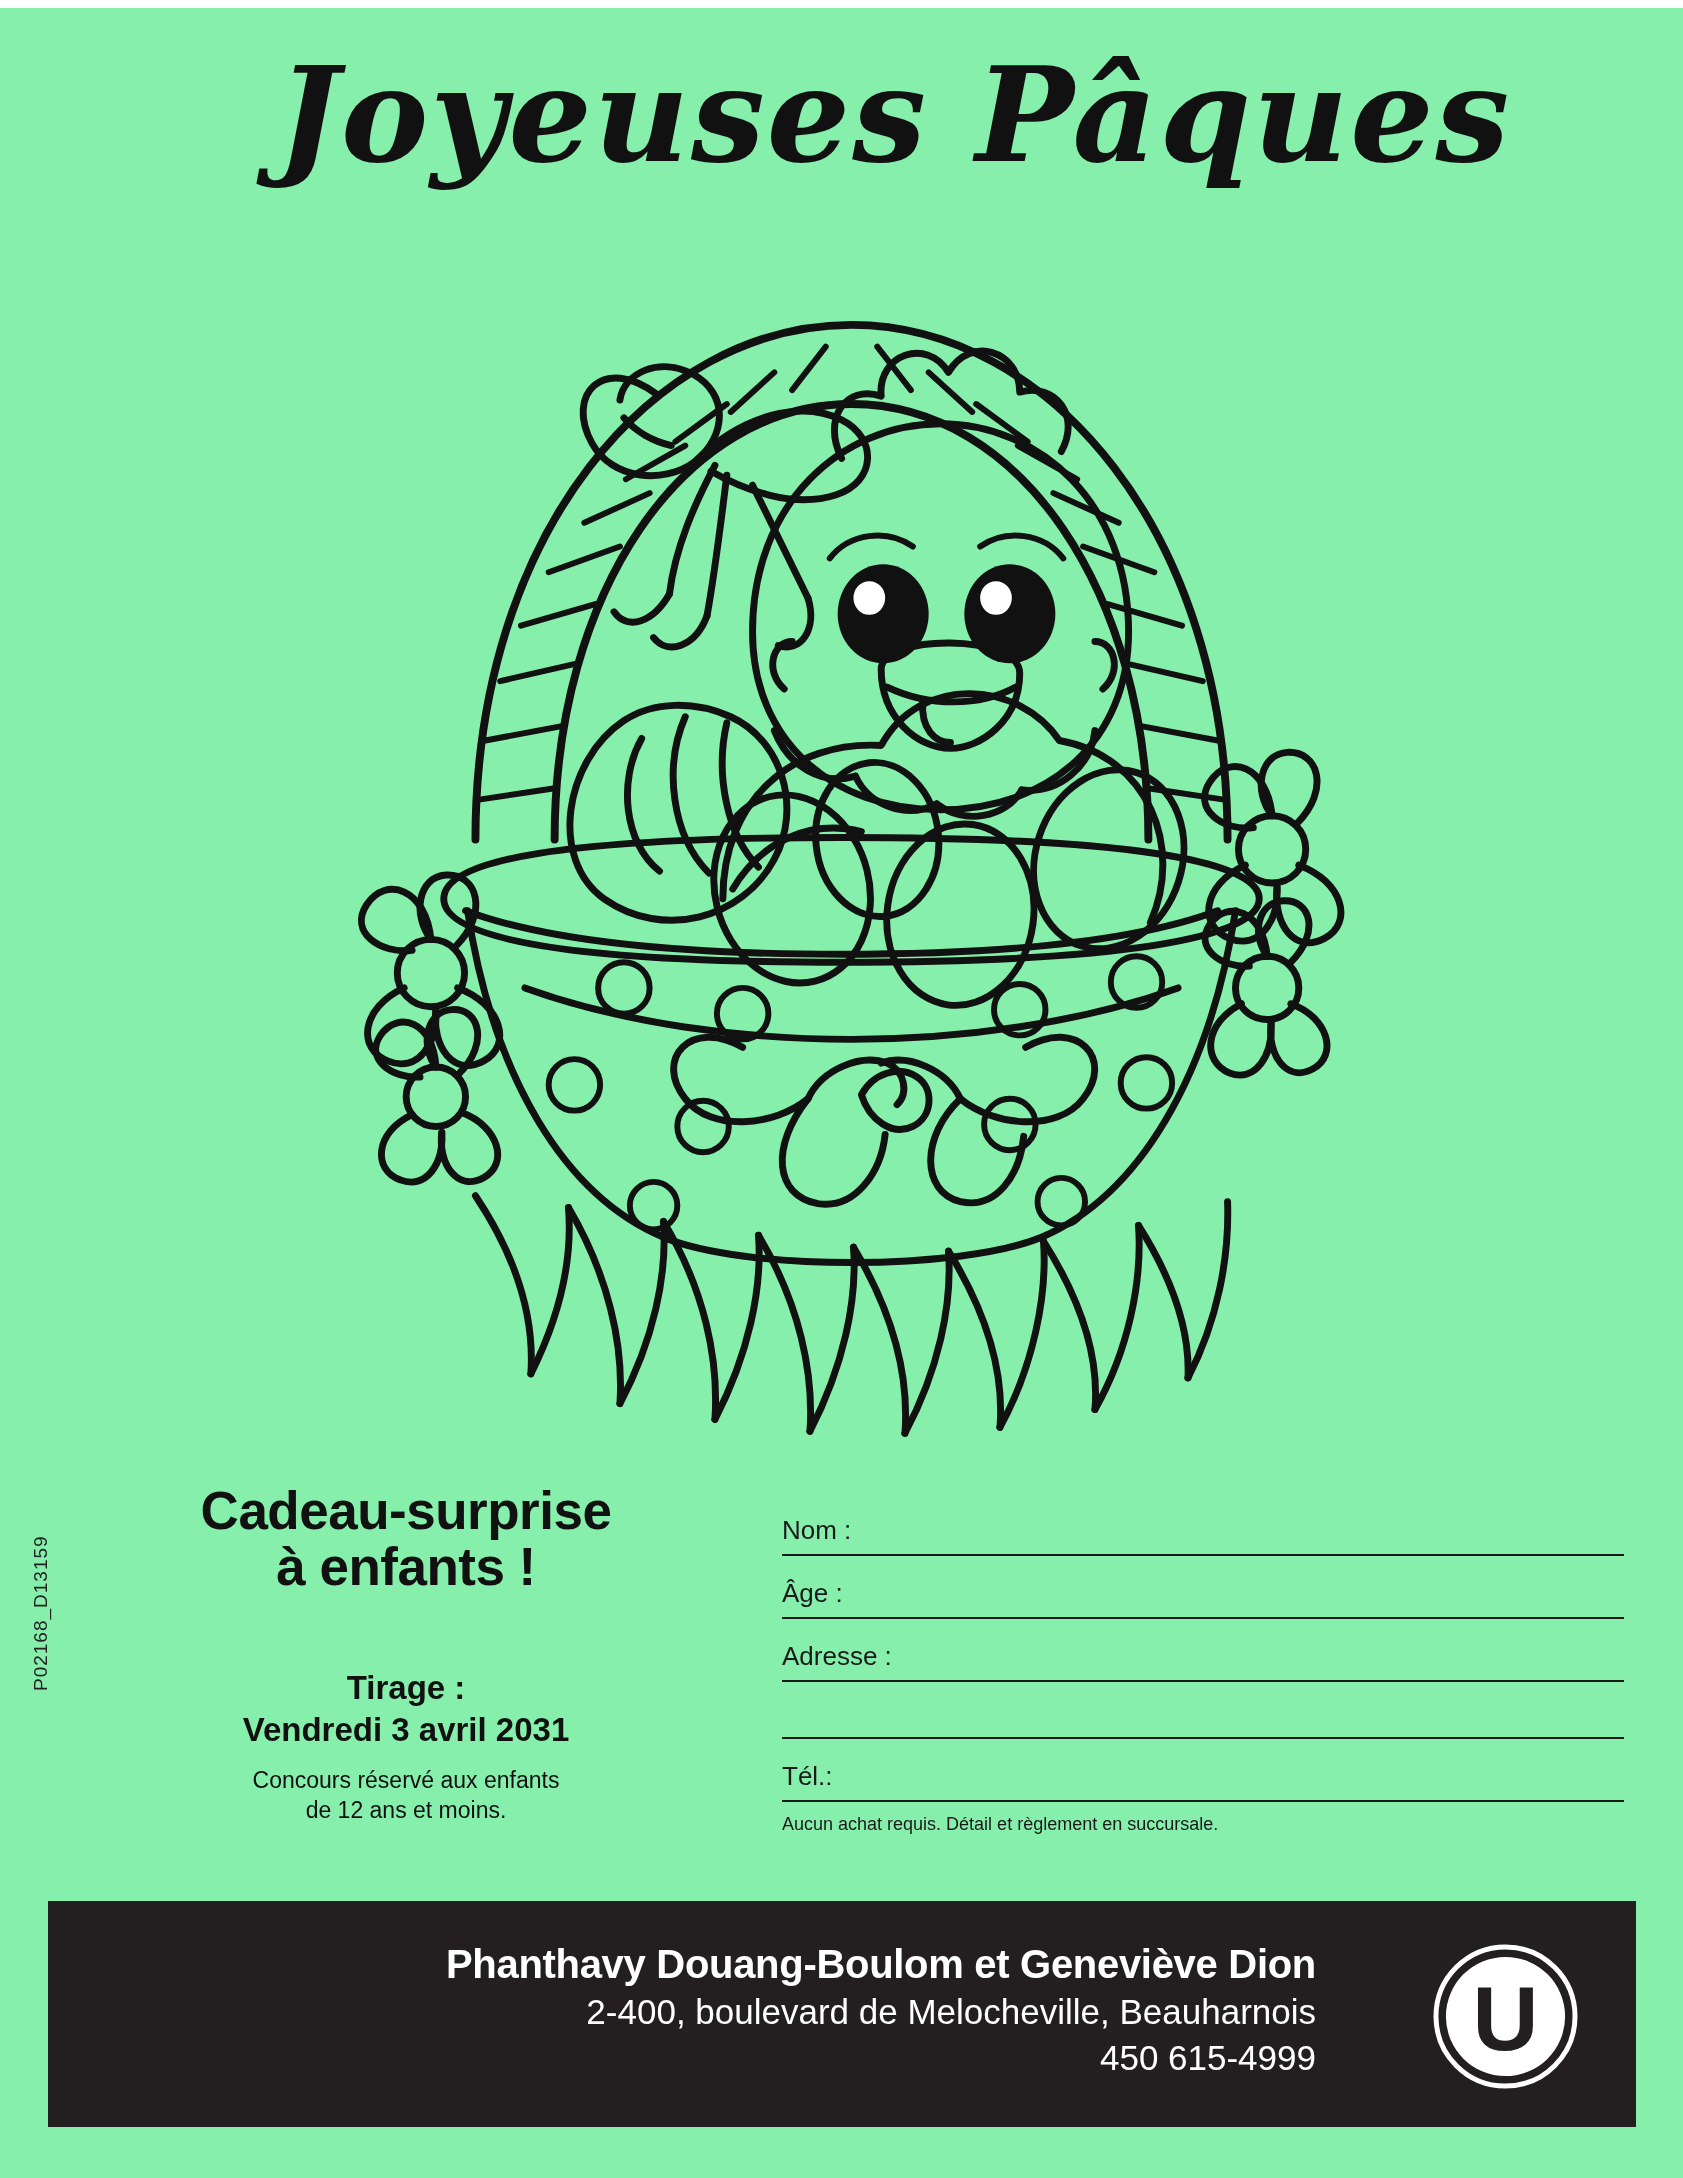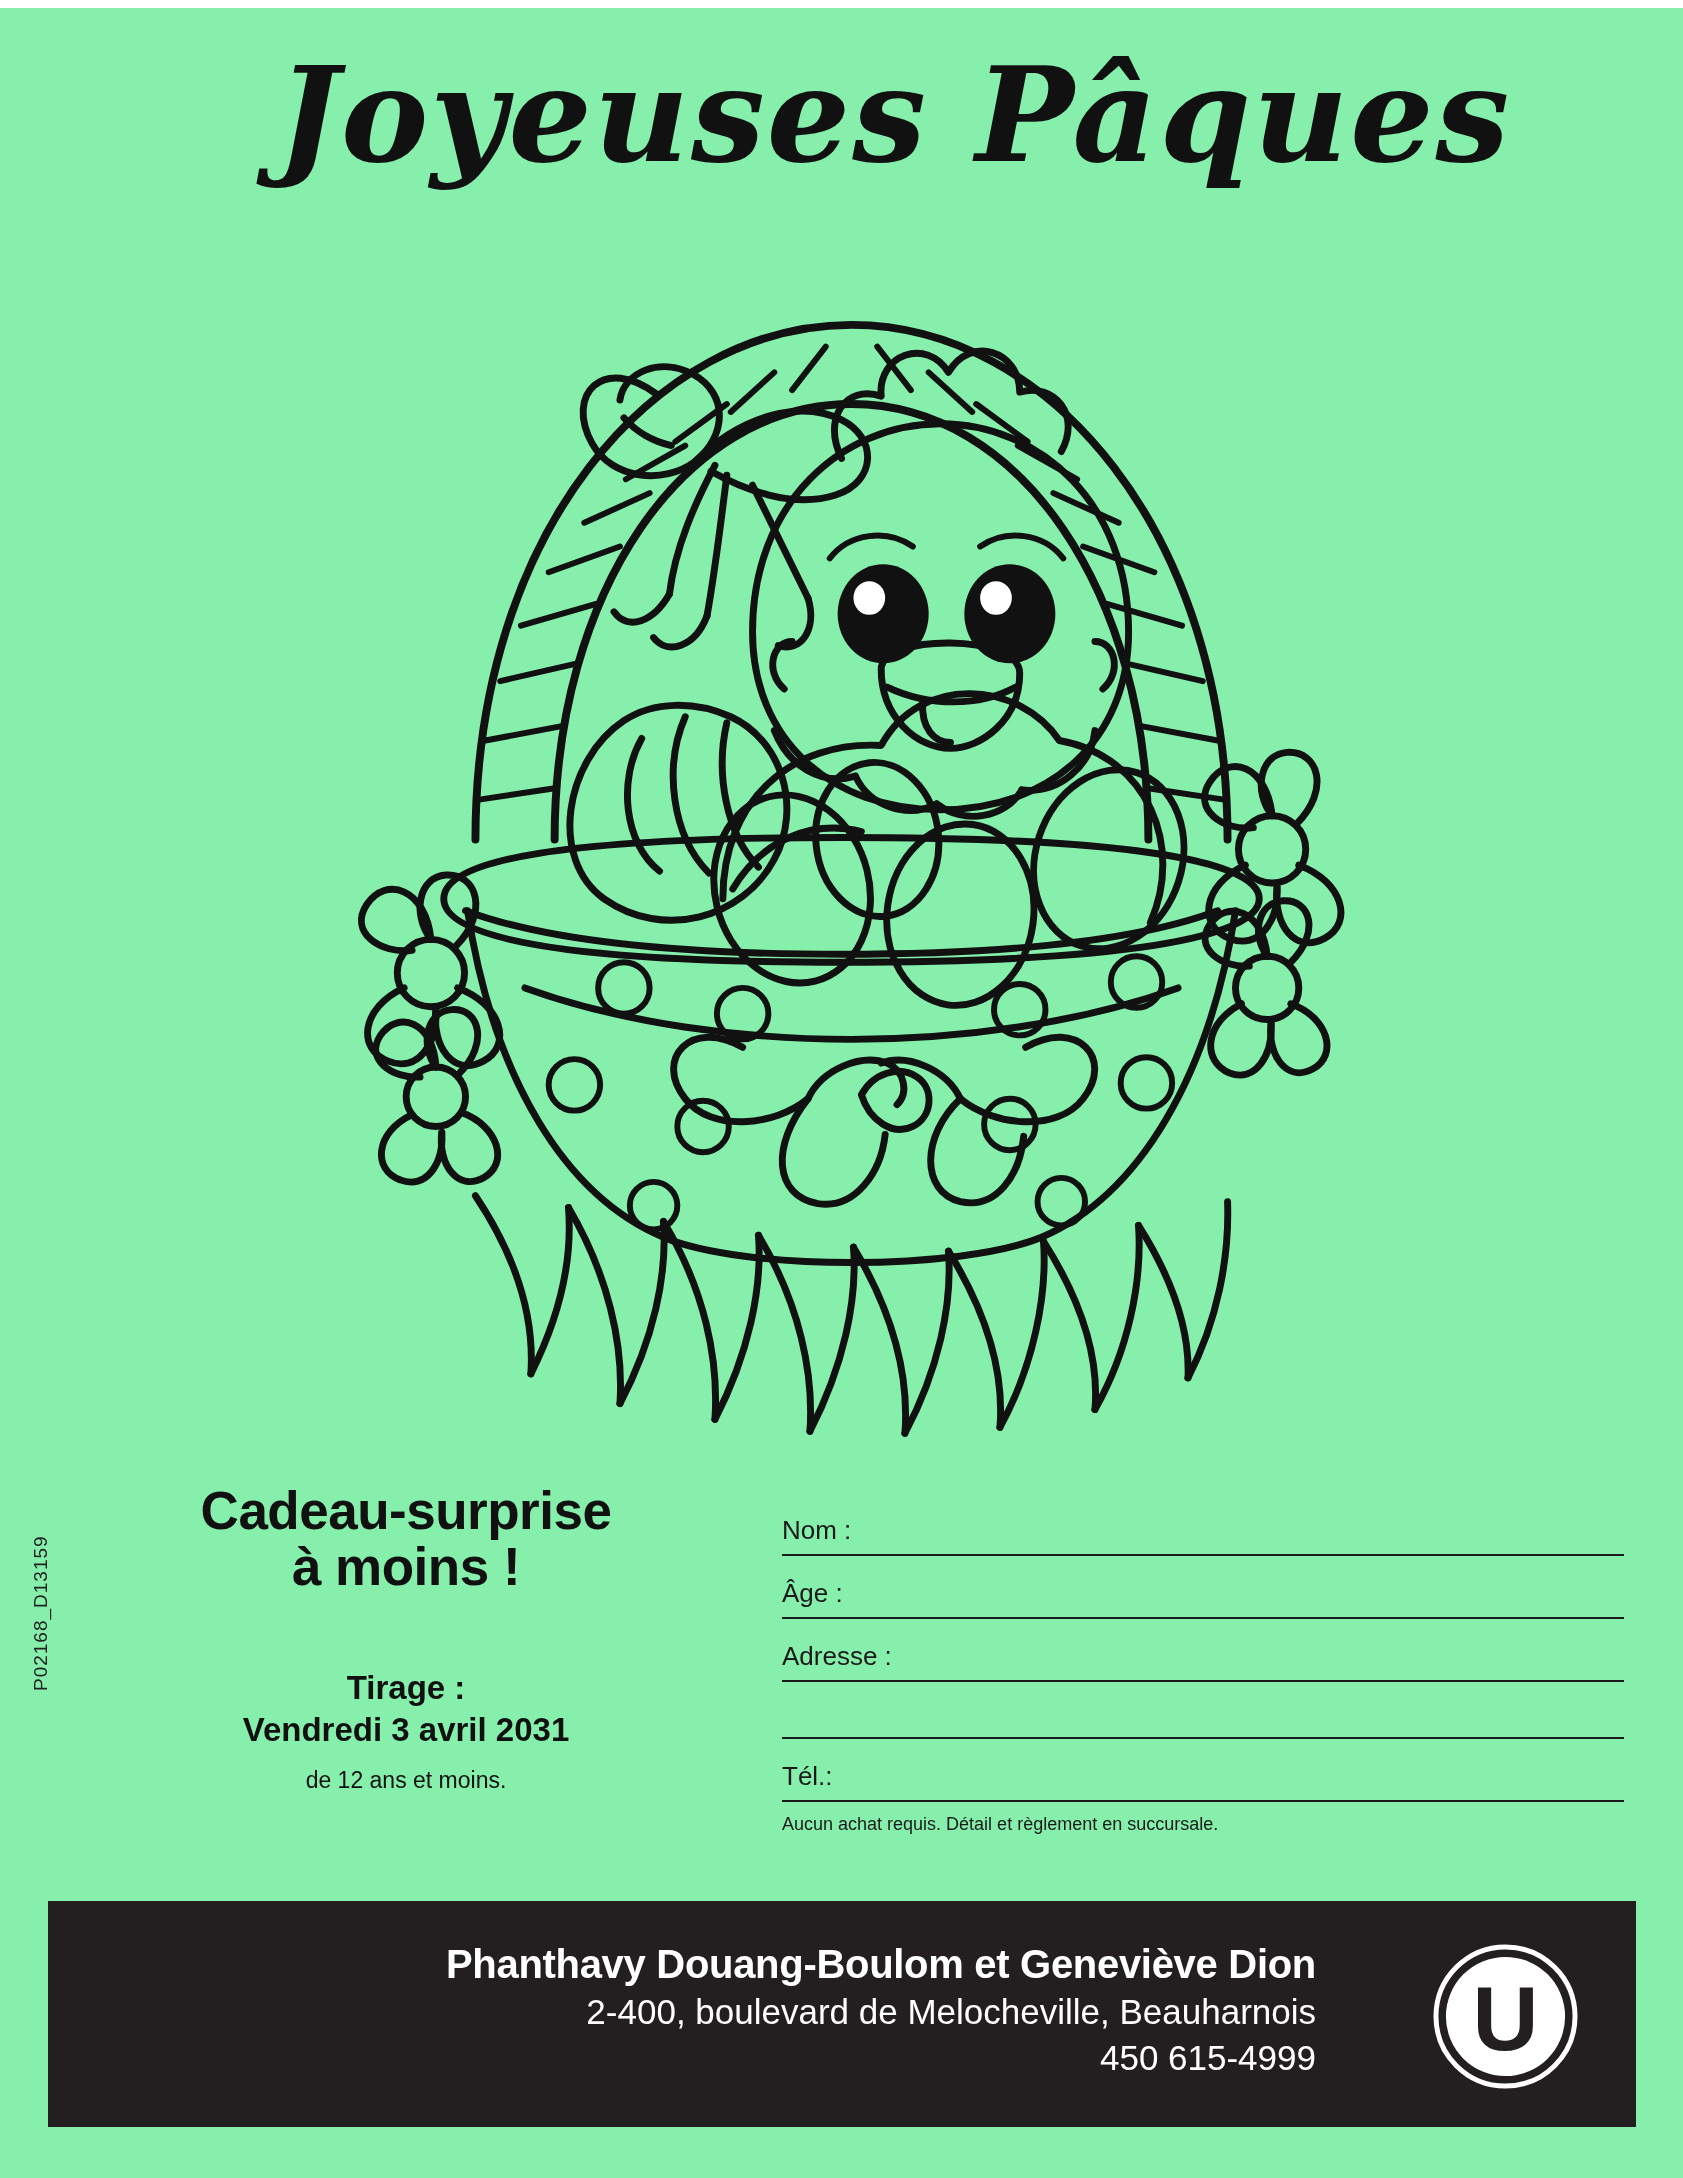--- a/index.html
+++ b/index.html
@@ -322,25 +322,26 @@
         <path d="M924 806 C886 826 884 864 912 876 C938 886 956 858 954 826"></path>
         <path d="M974 806 C1012 820 1022 858 996 872 C970 886 950 858 954 826"></path>
         <path d="M974 764 C1004 734 994 700 966 702 C940 704 934 736 950 758"></path>
       </g>
     </svg>
   </div>
 
   <div class="left-block">
     <div class="headline">
       <span>Cadeau-surprise</span>
-      <span class="l2">à moins !</span>
+      <span class="l2">à enfants !</span>
     </div>
     <div class="draw-label">Tirage :</div>
     <div class="draw-date">Vendredi 3 avril 2031</div>
     <div class="restriction">
+      <div>Concours réservé aux enfants</div>
       <div>de 12 ans et moins.</div>
     </div>
   </div>
 
   <div class="vcode">P02168_D13159</div>
 
   <div class="form">
     <div class="field">
       <span class="field-label">Nom :</span>
     </div>

